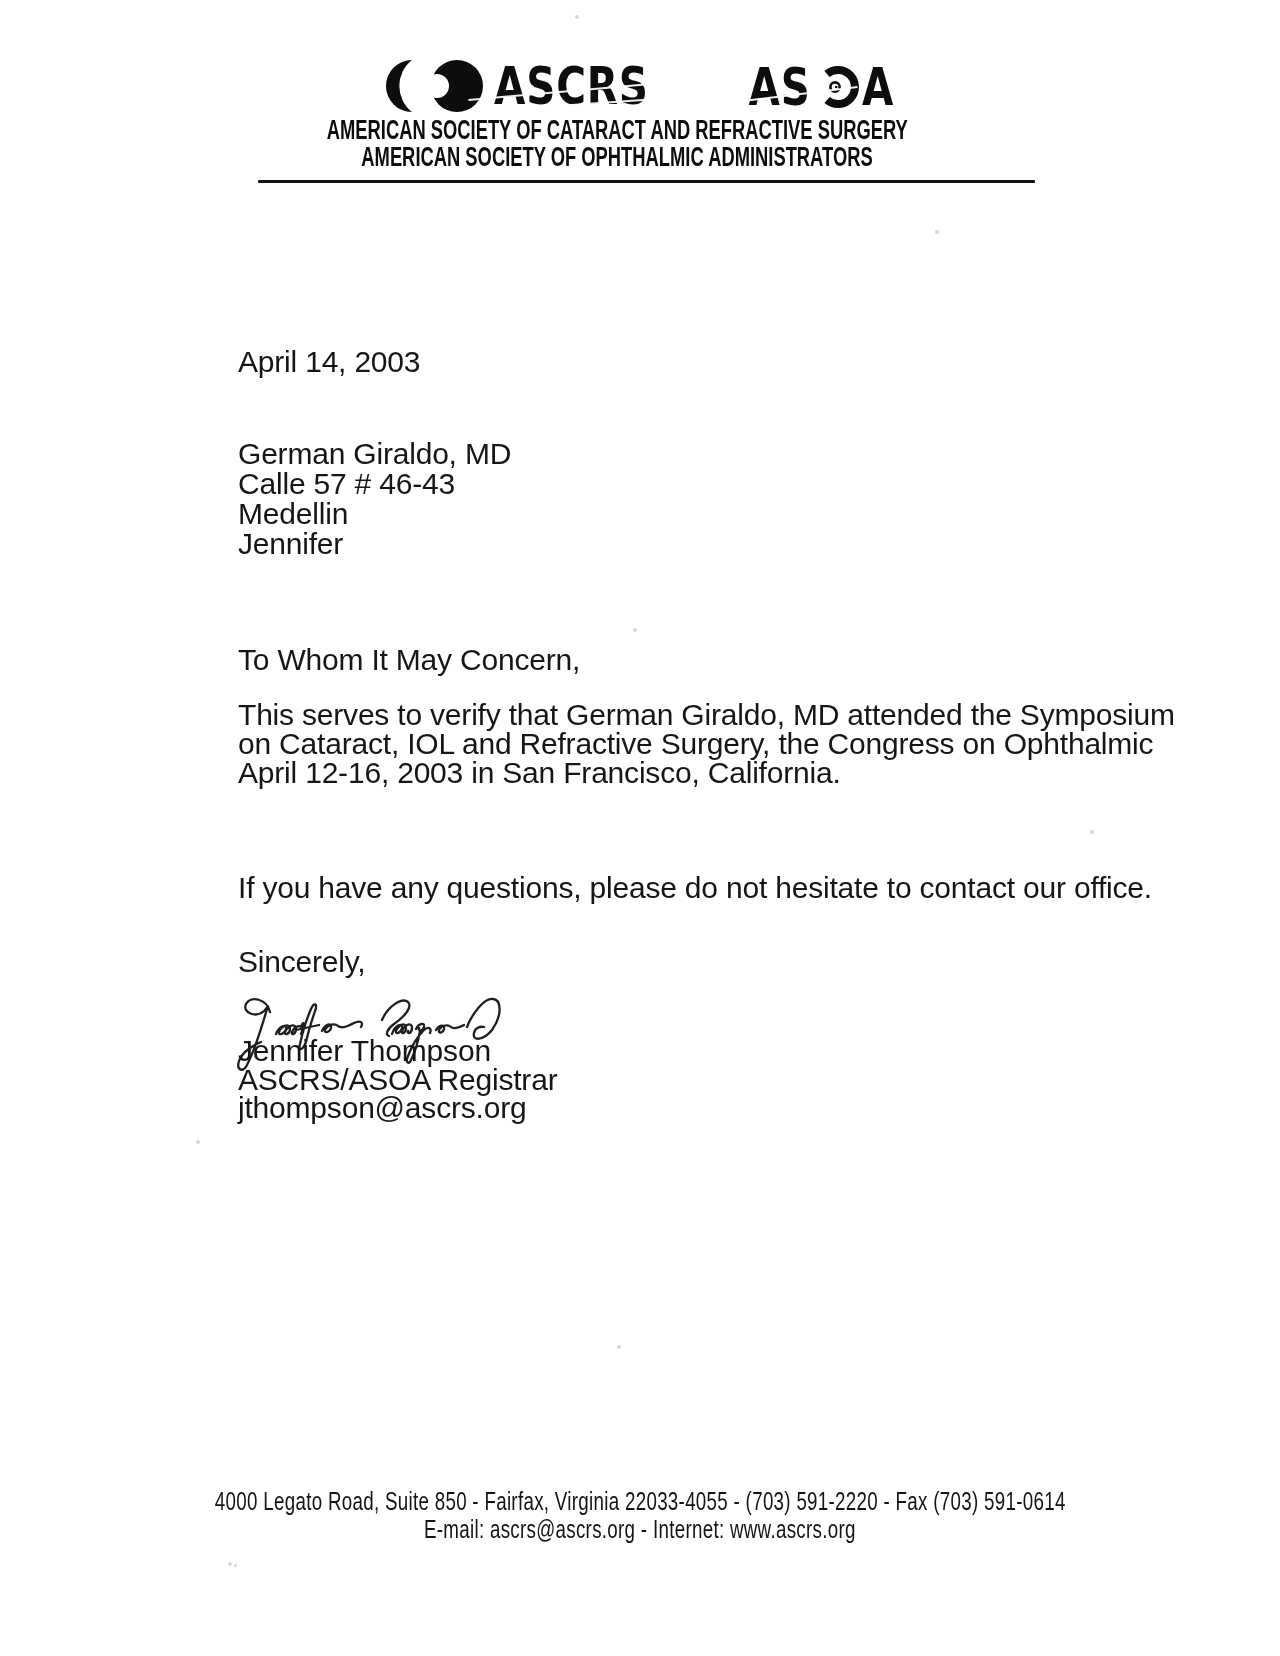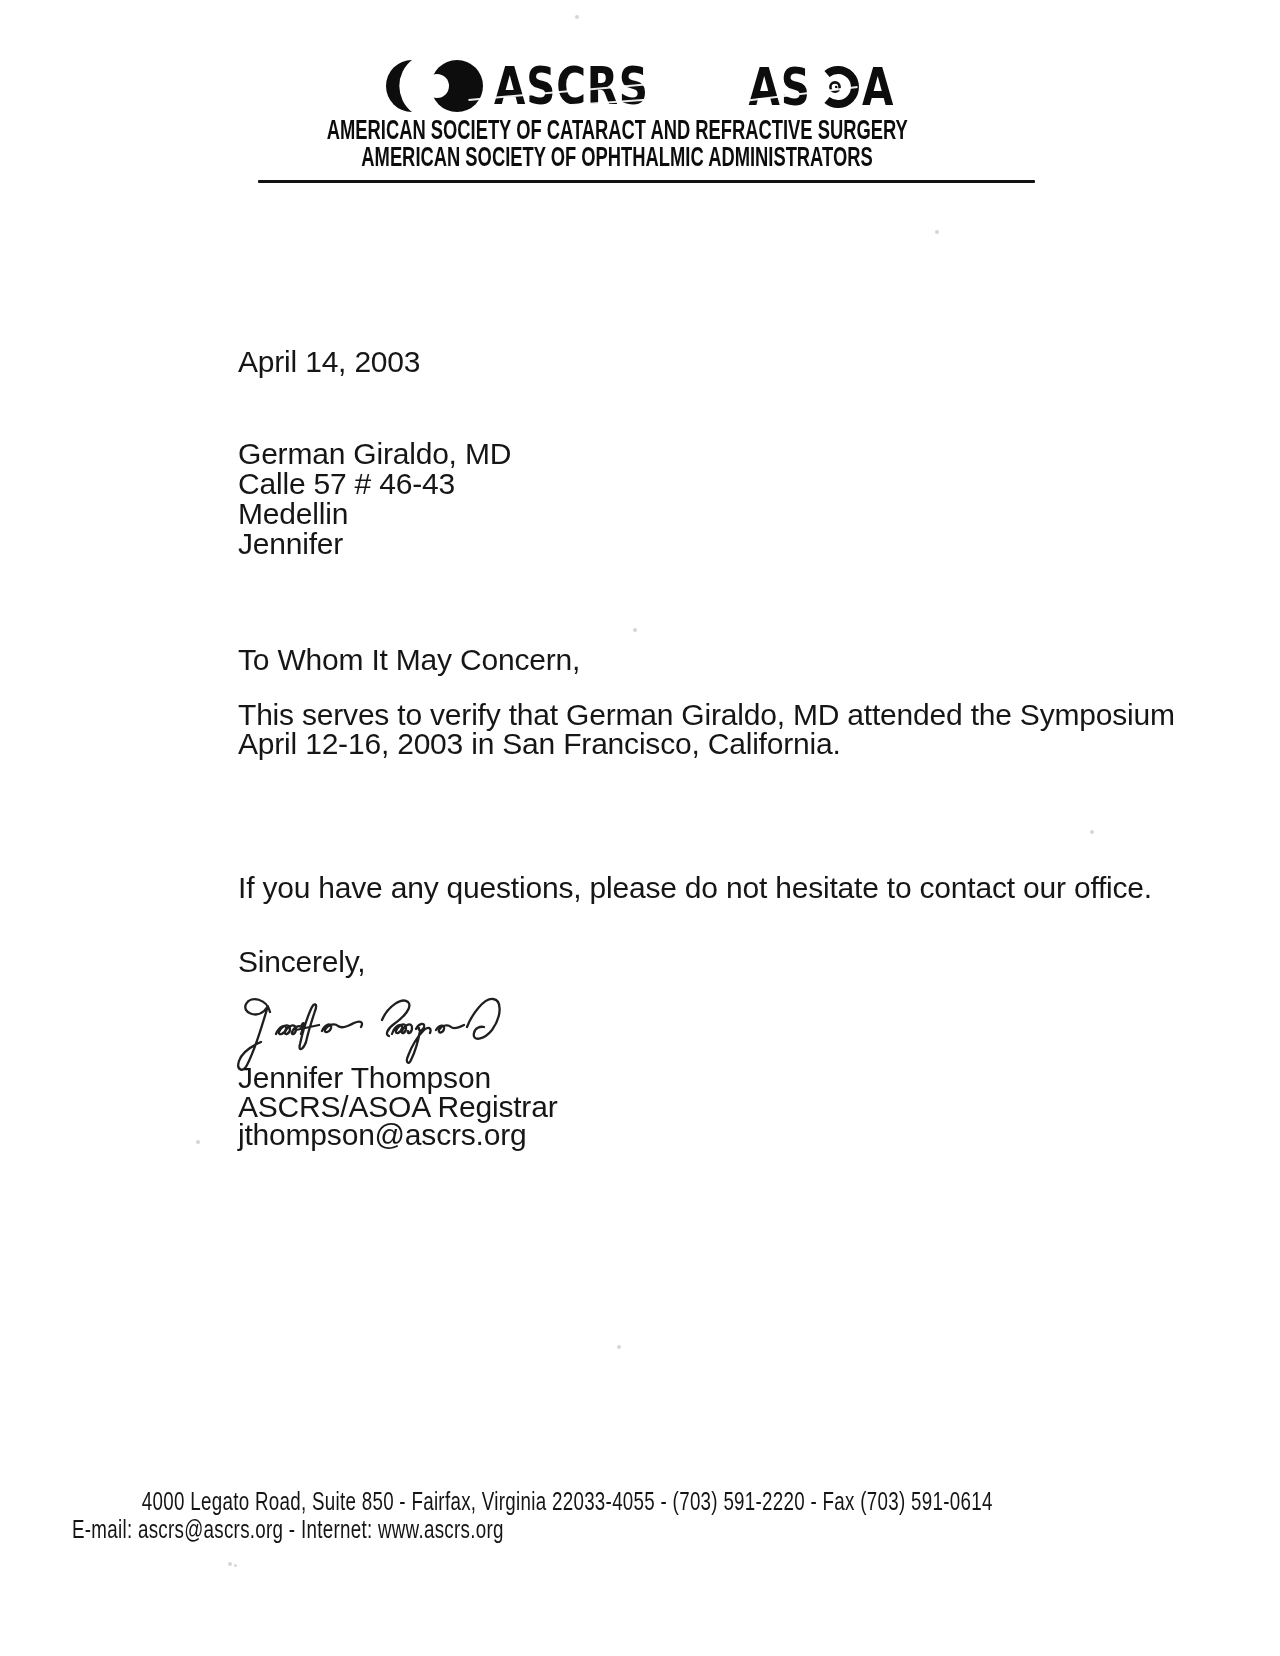--- a/index.html
+++ b/index.html
@@ -41,24 +41,24 @@
   }
   
   .txt { position:absolute; left:238px; font-size:30px; line-height:30px; letter-spacing:-0.2px; white-space:nowrap; }
   .date-line      { top:347px; }
   .recipient      { top:439px; }
   .salutation     { top:645px; }
   .body-block     { top:700px; line-height:29px; }
   .closing-para   { top:852px;margin-top:21px; }
   .signoff        { top:947px; }
   .signature-svg  { position:absolute; left:234px; top:990px; }
-  .signer-block   { top:1064px; line-height:28.5px; }
+  .signer-block   { top:1037px; line-height:28.5px; }
   
   .footer-line {
-    position:absolute; left:0; width:100%; display:flex; justify-content:flex-start;
+    position:absolute; left:0; width:100%; display:flex; justify-content:center;
   }
   .footer-line span {
     display:inline-block; white-space:nowrap; transform:scaleX(0.75); transform-origin:center;
     font-size:25px; line-height:1.15; color:#141414; letter-spacing:0.4px;
   }
   .footer1 { top:1487px; }
   .footer2 { top:1515px; }
   
   .speck { position:absolute; background:#c4c4c4; border-radius:50%; width:4px; height:4px; opacity:0.7; }
 </style>
@@ -105,20 +105,21 @@
     <div>German Giraldo, MD</div>
     <div>Calle 57 # 46-43</div>
     <div>Medellin</div>
     <div>Jennifer</div>
   </div>
 
   <div class="txt salutation">To Whom It May Concern,</div>
 
   <div class="txt body-block">
     <div>This serves to verify that German Giraldo, MD attended the Symposium</div>
+    <div>on Cataract, IOL and Refractive Surgery, the Congress on Ophthalmic</div>
     <div>April 12-16, 2003 in San Francisco, California.</div>
   </div>
 
   <div class="txt closing-para">If you have any questions, please do not hesitate to contact our office.</div>
 
   <div class="txt signoff">Sincerely,</div>
 
   <svg class="signature-svg" width="290" height="84" viewBox="0 0 290 84" aria-label="Jennifer Thompson signature">
     <g fill="none" stroke="#1f1f1f" stroke-width="2.3" stroke-linecap="round" stroke-linejoin="round">
       <path d="M36,22 C33,9 17,5 12,14 C8,23 22,28 30,21 C34,17 35,14 33,19 C28,36 21,60 13,75 C9,83 2,80 5,71 C8,62 18,56 27,52"></path>

